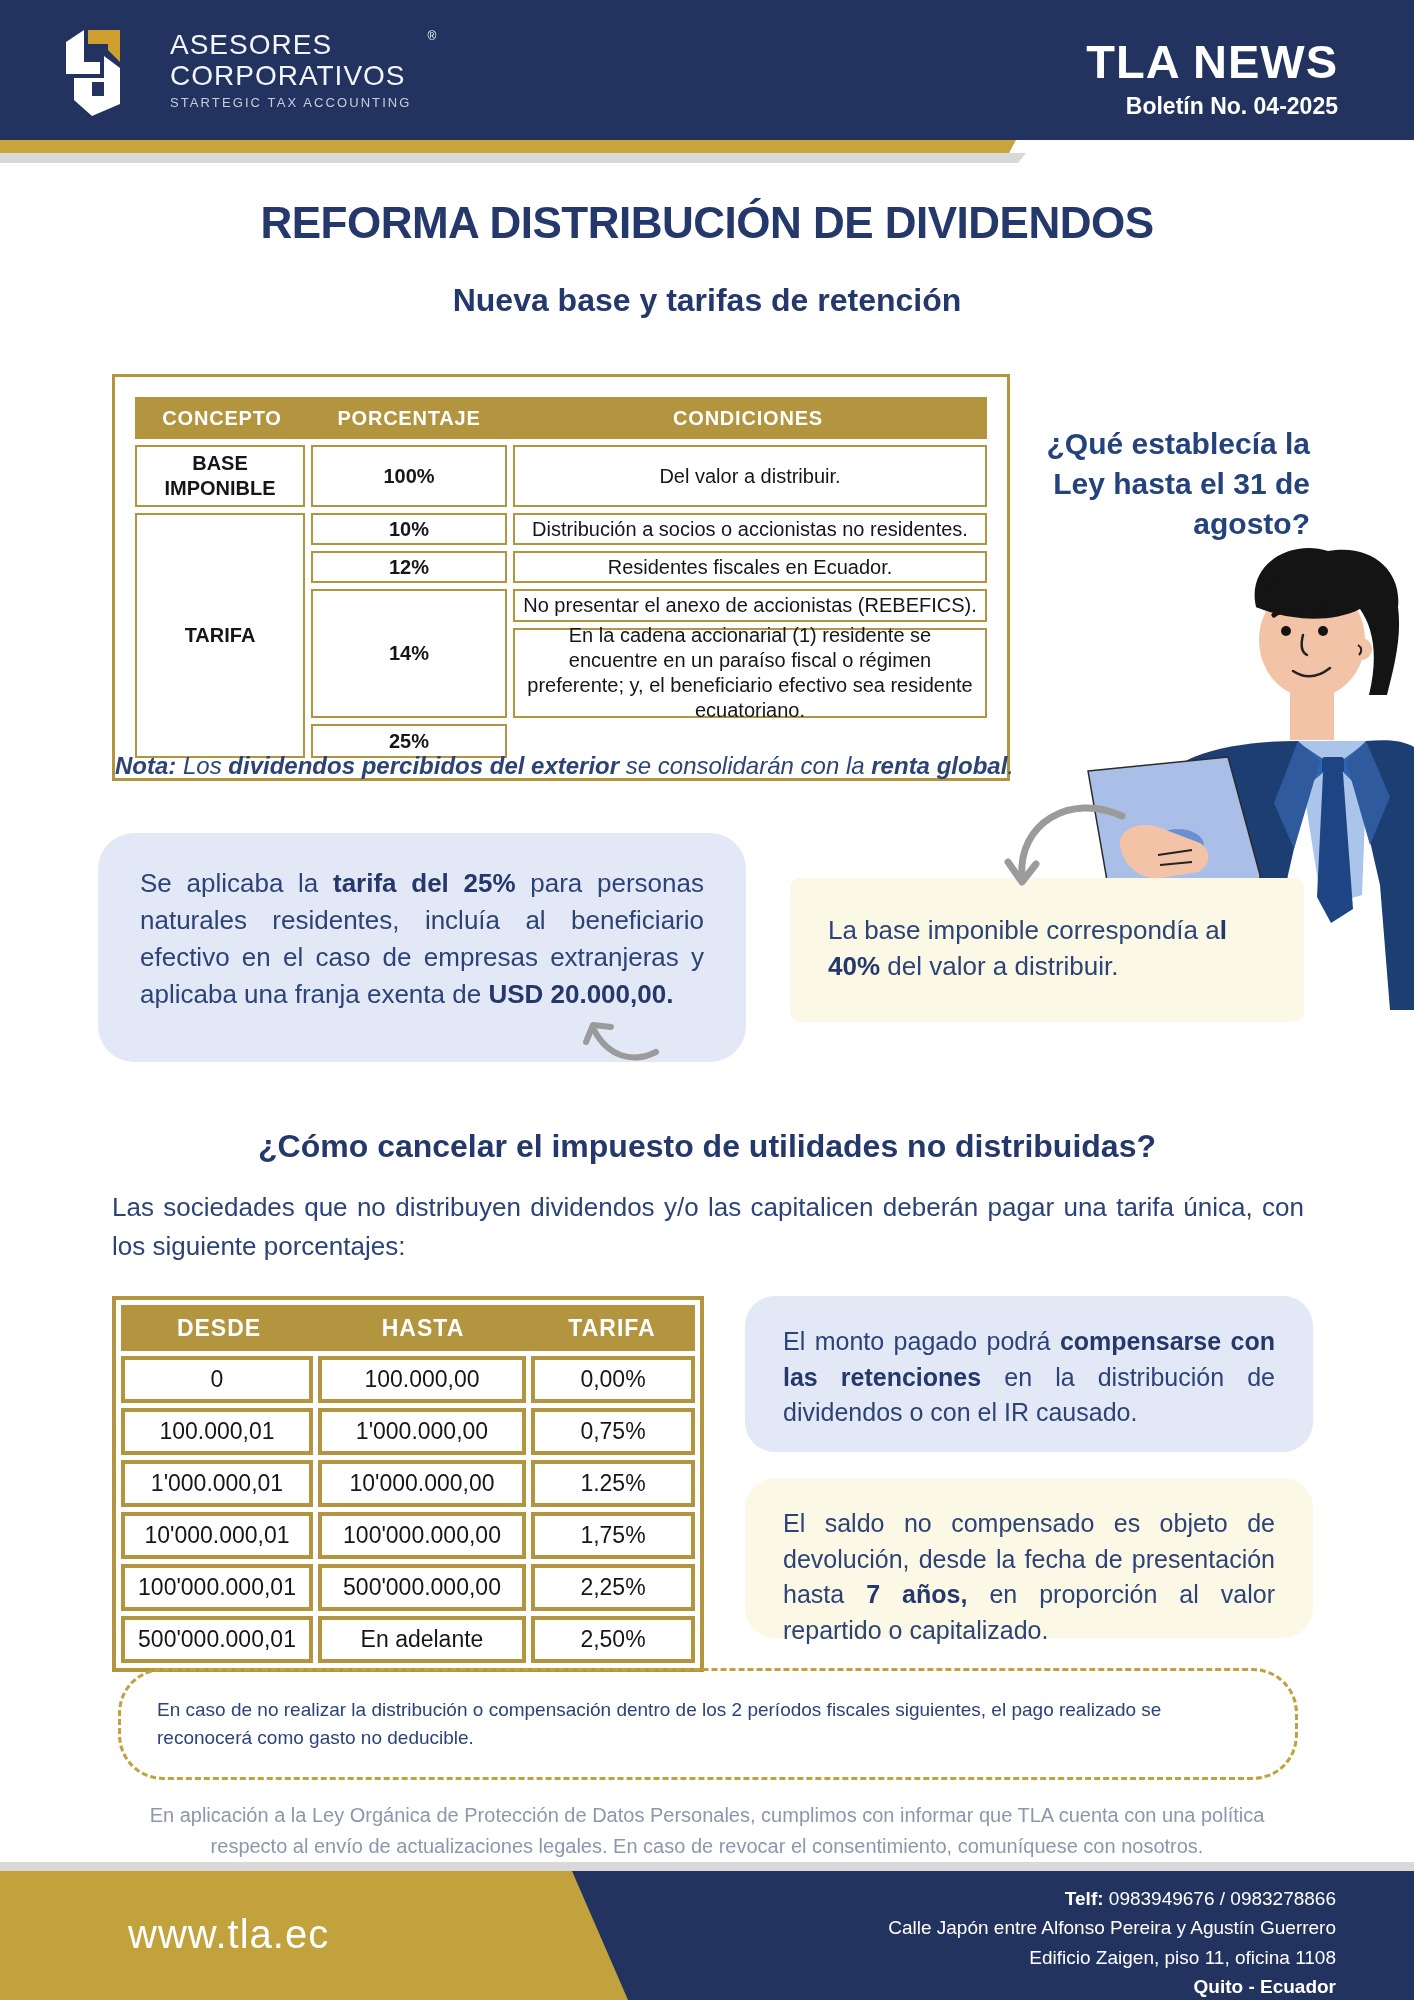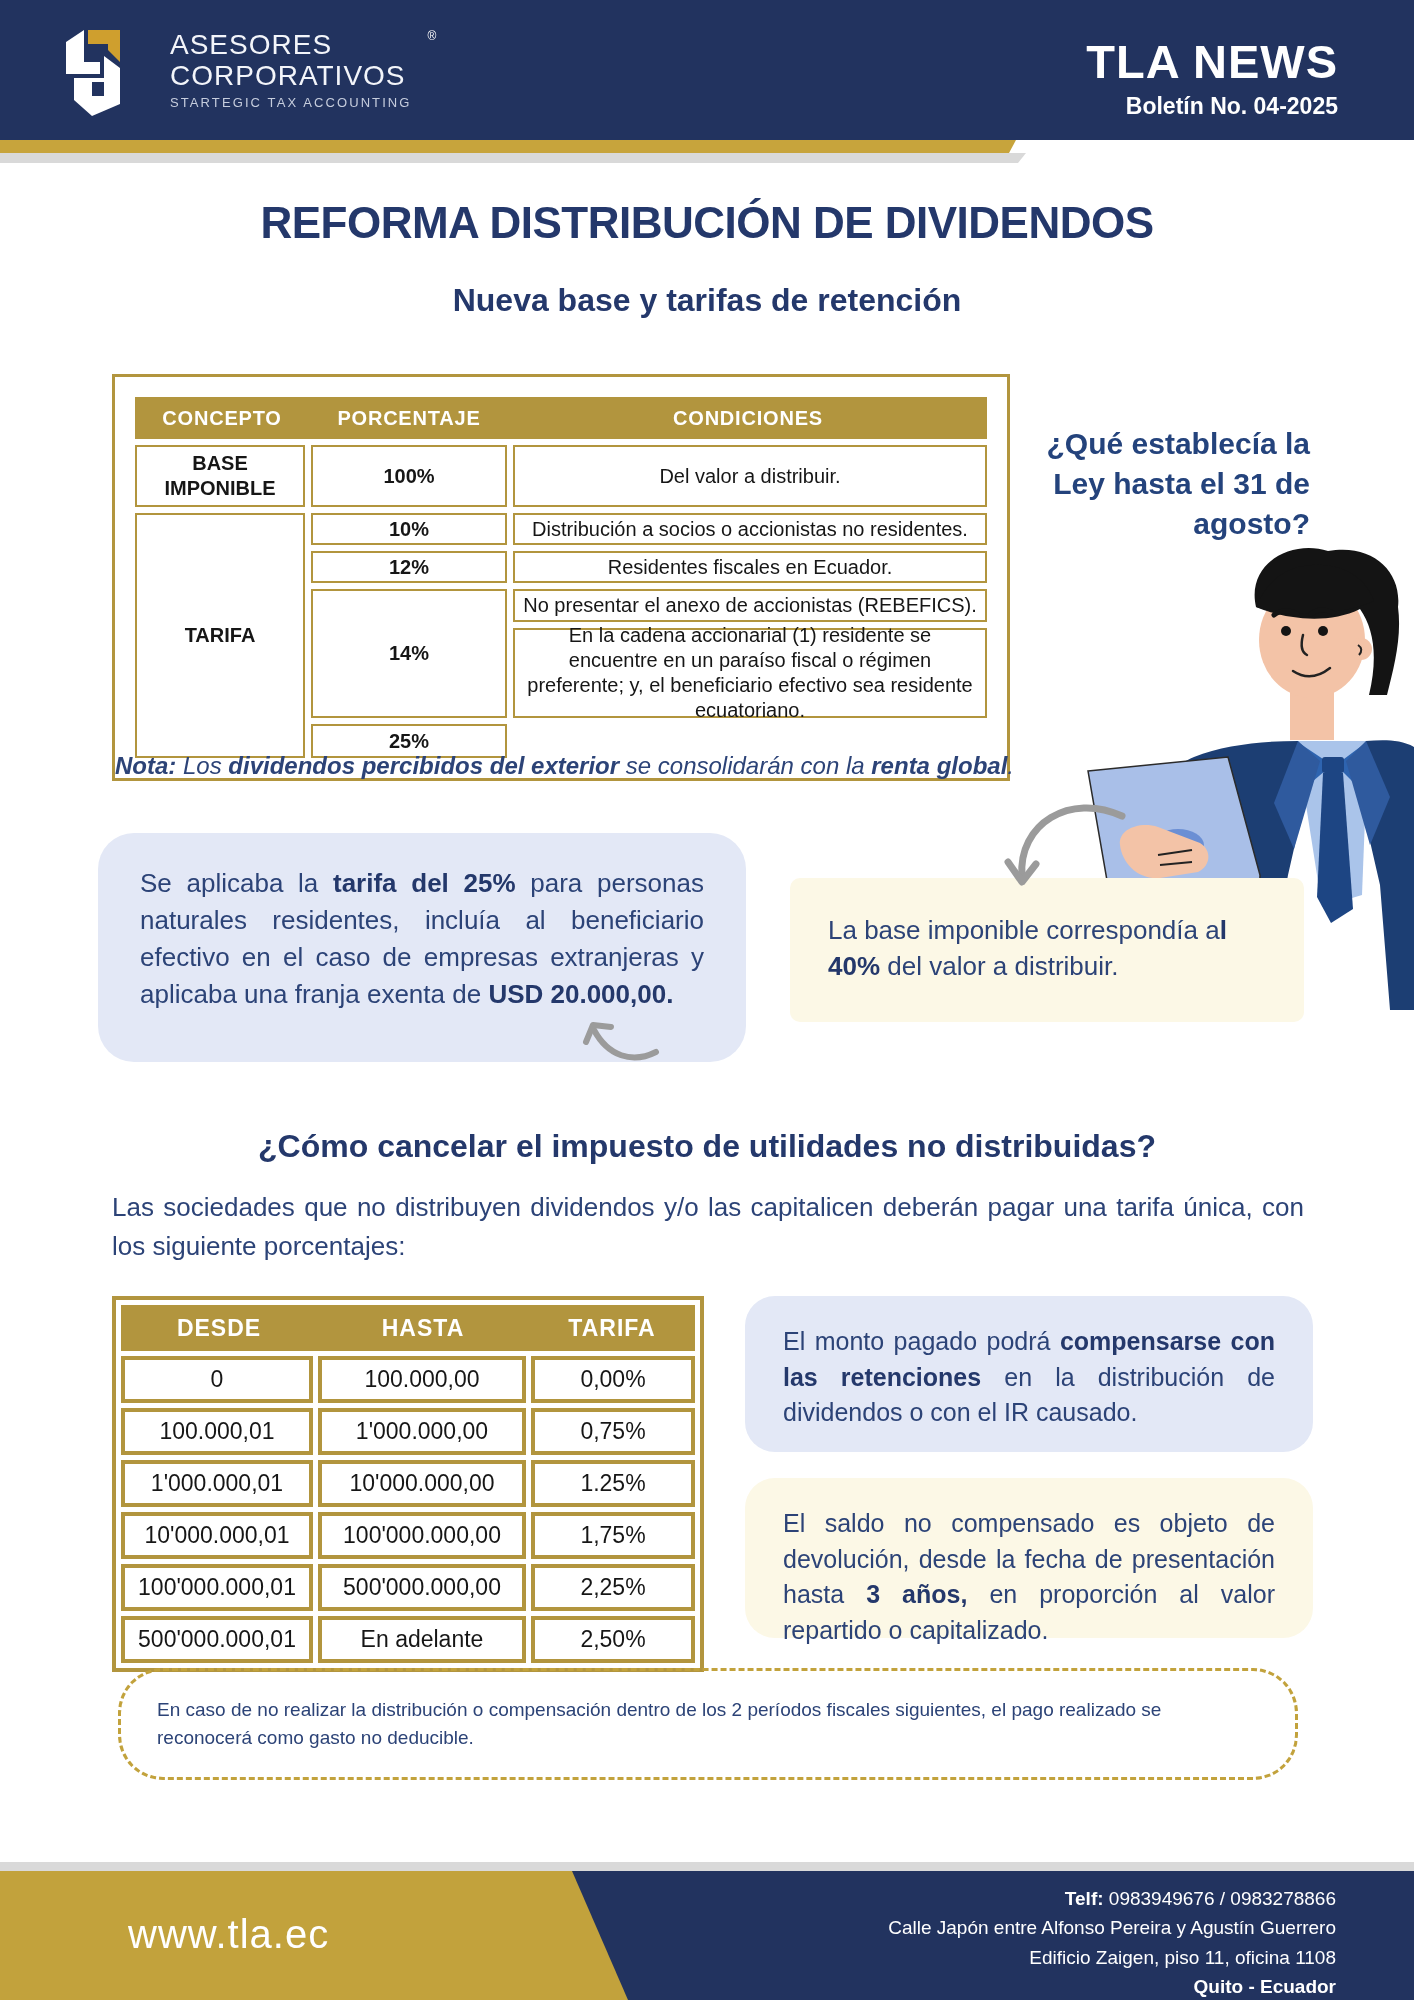--- a/index.html
+++ b/index.html
@@ -248,27 +248,28 @@
       <div class="t2c">En adelante</div>
       <div class="t2c">2,50%</div>
     </div>
   </div>
 
   <div class="box blue2">
     <span>El monto pagado podrá </span><b>compensarse con las retenciones</b><span> en la distribución de dividendos o con el IR causado.</span>
   </div>
 
   <div class="box cream2">
-    <span>El saldo no compensado es objeto de devolución, desde la fecha de presentación hasta </span><b>3 años,</b><span> en proporción al valor repartido o capitalizado.</span>
+    <span>El saldo no compensado es objeto de devolución, desde la fecha de presentación hasta </span><b>7 años,</b><span> en proporción al valor repartido o capitalizado.</span>
   </div>
 
   <div class="warn">
     <span>En caso de no realizar la distribución o compensación dentro de los 2 períodos fiscales siguientes, el pago realizado se reconocerá como gasto no deducible.</span>
   </div>
 
+  <div class="disc">En aplicación a la Ley Orgánica de Protección de Datos Personales, cumplimos con informar que TLA cuenta con una política respecto al envío de actualizaciones legales. En caso de revocar el consentimiento, comuníquese con nosotros.</div>
 
   <div class="foot-gray"></div>
   <div class="foot-navy"></div>
   <div class="foot-gold"></div>
   <div class="site">www.tla.ec</div>
   <div class="contact">
     <div><b>Telf:</b><span> 0983949676 / 0983278866</span></div>
     <div>Calle Japón entre Alfonso Pereira y  Agustín Guerrero</div>
     <div>Edificio Zaigen, piso 11, oficina 1108</div>
     <div style="font-weight:700;">Quito - Ecuador</div>

